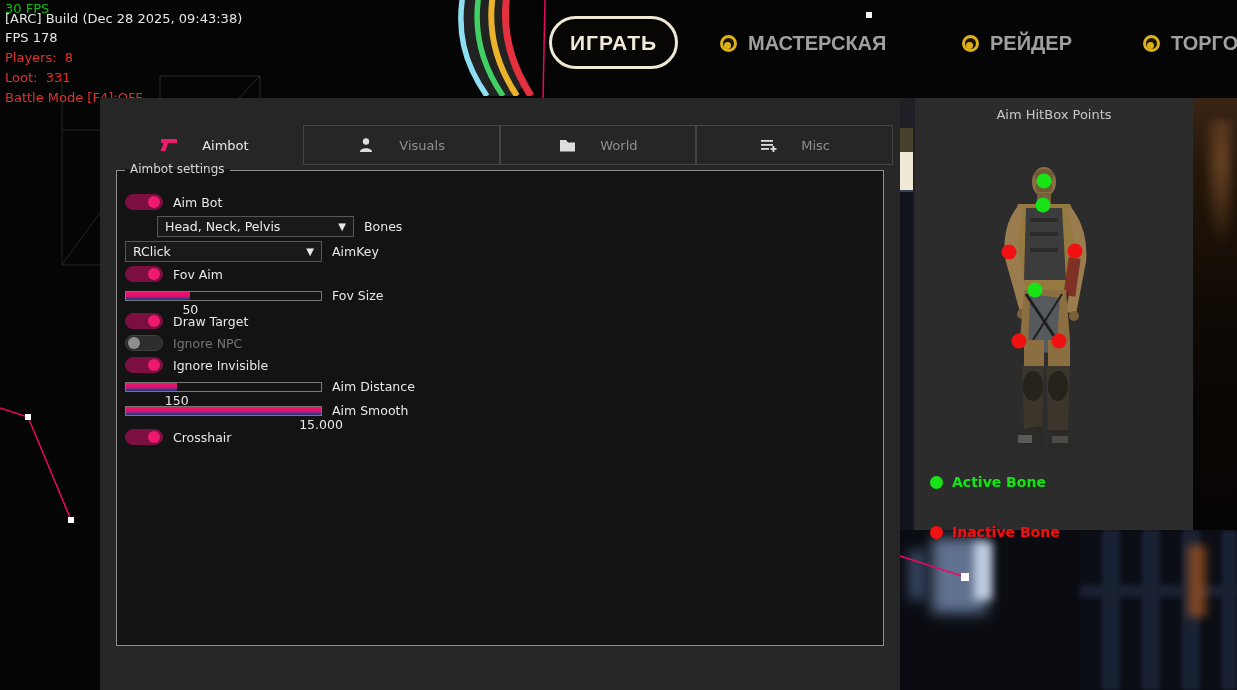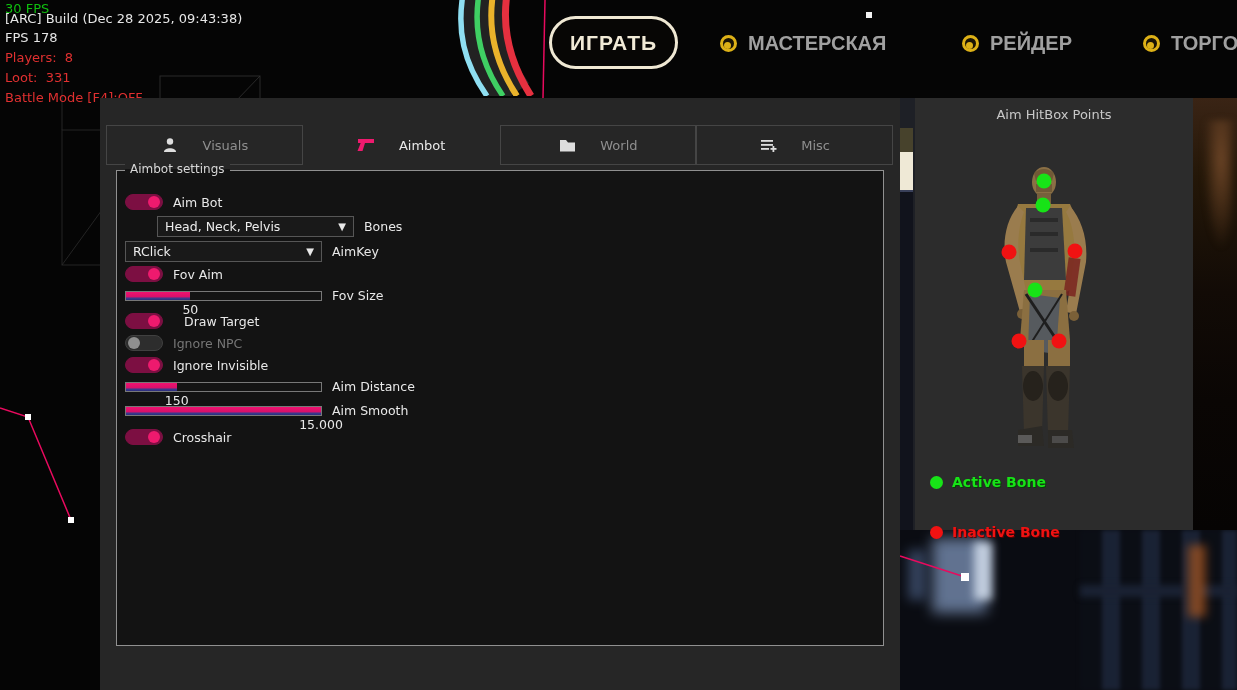--- a/index.html
+++ b/index.html
@@ -166,36 +166,36 @@
     <line x1="545" y1="0" x2="543" y2="98" stroke="#e80a5e" stroke-width="1.5"></line>
     <polyline points="0,408 28,417 71,520" fill="none" stroke="#e80a5e" stroke-width="1.5"></polyline>
     <rect x="25" y="414" width="6" height="6" fill="#fff"></rect>
     <rect x="68" y="517" width="6" height="6" fill="#fff"></rect>
     <line x1="900" y1="556" x2="965" y2="577" stroke="#e80a5e" stroke-width="1.5"></line>
     <rect x="961" y="573" width="8" height="8" fill="#fff"></rect>
   </svg>
 
   <div class="panel">
     <div class="tabs">
+      <div class="tab active">
+        <span class="ticon">
+          <svg width="18" height="14" viewBox="0 0 18 14">
+              <path d="M1 1 h16 v4 h-9 l-2.5 8 h-5 l3.2-8 h-2.7 z" fill="#ee1a6e"></path>
+            </svg>
+        </span>
+        <span>Aimbot</span>
+      </div>
       <div class="tab boxed">
         <span class="ticon">
           <svg width="16" height="16" viewBox="0 0 16 16">
               <circle cx="8" cy="4.5" r="3.2" fill="#ddd"></circle>
               <path d="M2 15 c0-5 12-5 12 0 z" fill="#ddd"></path>
             </svg>
         </span>
         <span>Visuals</span>
-      </div>
-      <div class="tab active">
-        <span class="ticon">
-          <svg width="18" height="14" viewBox="0 0 18 14">
-              <path d="M1 1 h16 v4 h-9 l-2.5 8 h-5 l3.2-8 h-2.7 z" fill="#ee1a6e"></path>
-            </svg>
-        </span>
-        <span>Aimbot</span>
       </div>
       <div class="tab boxed">
         <span class="ticon">
           <svg width="17" height="15" viewBox="0 0 17 15">
               <path d="M1 2 h6 l2 2.5 h7 v9 H1 z" fill="#ddd"></path>
             </svg>
         </span>
         <span>World</span>
       </div>
       <div class="tab boxed">
@@ -246,21 +246,21 @@
       </div>
 
       <div class="ctl-row" style="top:117px;">
         <div class="slider">
           <div class="slider-fill" style="width: 33%;"></div>
           <span class="slider-value" style="left: 33%;">50</span>
         </div>
         <span class="ctl-label">Fov Size</span>
       </div>
 
-      <div class="ctl-row" style="top:142px;gap:11px;">
+      <div class="ctl-row" style="top:142px;">
         <div class="toggle on">
             <div class="knob"></div>
           </div>
         <span class="ctl-label">Draw Target</span>
       </div>
 
       <div class="ctl-row" style="top:164px;">
         <div class="toggle">
             <div class="knob"></div>
           </div>

